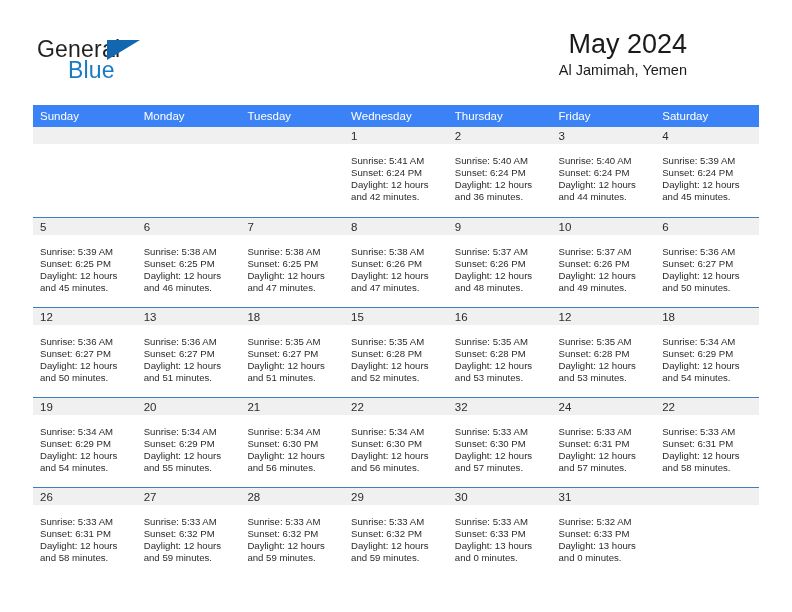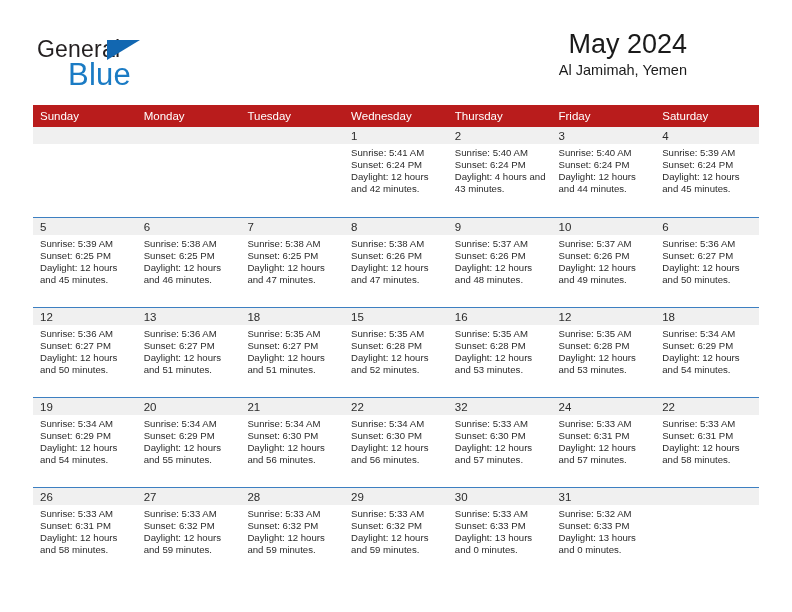--- a/index.html
+++ b/index.html
@@ -52,21 +52,21 @@
     top: 4px;
     width: 0;
     height: 0;
     border-left: 33px solid #1267b1;
     border-bottom: 20px solid transparent;
   }
   .logo-blue {
     position: absolute;
     left: 31px;
     top: 21px;
-    font-size: 31px;
+    font-size: 23px;
     letter-spacing: 0.2px;
     color: #1a7bc4;
     font-family: "Liberation Sans", sans-serif;
   }
 
   .title-block {
     position: absolute;
     right: 0;
     top: 0;
     text-align: right;
@@ -90,21 +90,21 @@
   
   .calendar {
     position: absolute;
     left: 33px;
     top: 105px;
     width: 726px;
     border-collapse: collapse;
     table-layout: fixed;
   }
   .calendar th {
-    background: #b91c1c;
+    background: #3b82f6;
     color: #ffffff;
     font-size: 11.5px;
     font-weight: normal;
     text-align: left;
     padding: 5px 0 5px 7px;
     height: 20px;
     box-sizing: border-box;
   }
   .calendar col {
     width: 103.71px;
@@ -124,21 +124,21 @@
   .daynum {
     background: #f0f0f0;
     font-size: 11.5px;
     color: #2b2b2b;
     padding: 3px 0 3px 7px;
     height: 17px;
     box-sizing: border-box;
     line-height: 12px;
   }
   .cell-body {
-    padding: 3px 6px 0 7px;
+    padding: 11px 6px 0 7px;
     font-size: 9.6px;
     line-height: 12.1px;
     color: #2b2b2b;
   }
   .cell-body .line {
     white-space: nowrap;
   }
   .cell-body .daylight {
     white-space: normal;
   }
@@ -222,21 +222,21 @@
               <div class="line">Sunrise: 5:41 AM</div>
               <div class="line">Sunset: 6:24 PM</div>
               <div class="daylight">Daylight: 12 hours and 42 minutes.</div>
             </div>
           </td>
           <td class="">
             <div class="daynum">2</div>
             <div class="cell-body">
               <div class="line">Sunrise: 5:40 AM</div>
               <div class="line">Sunset: 6:24 PM</div>
-              <div class="daylight">Daylight: 4 hours and 43 minutes.</div>
+              <div class="daylight">Daylight: 12 hours and 36 minutes.</div>
             </div>
           </td>
           <td class="">
             <div class="daynum">3</div>
             <div class="cell-body">
               <div class="line">Sunrise: 5:40 AM</div>
               <div class="line">Sunset: 6:24 PM</div>
               <div class="daylight">Daylight: 12 hours and 44 minutes.</div>
             </div>
           </td>

